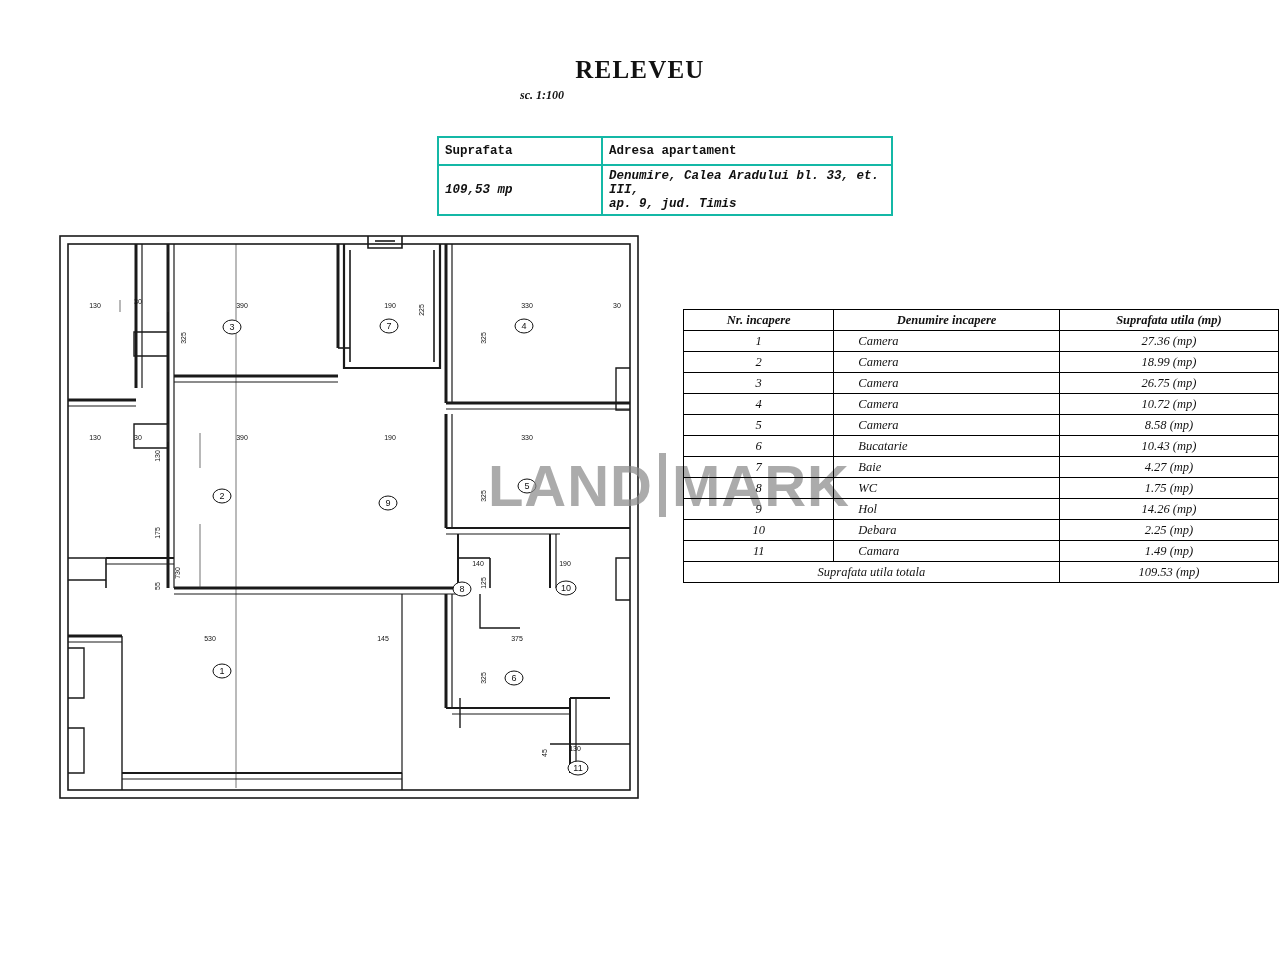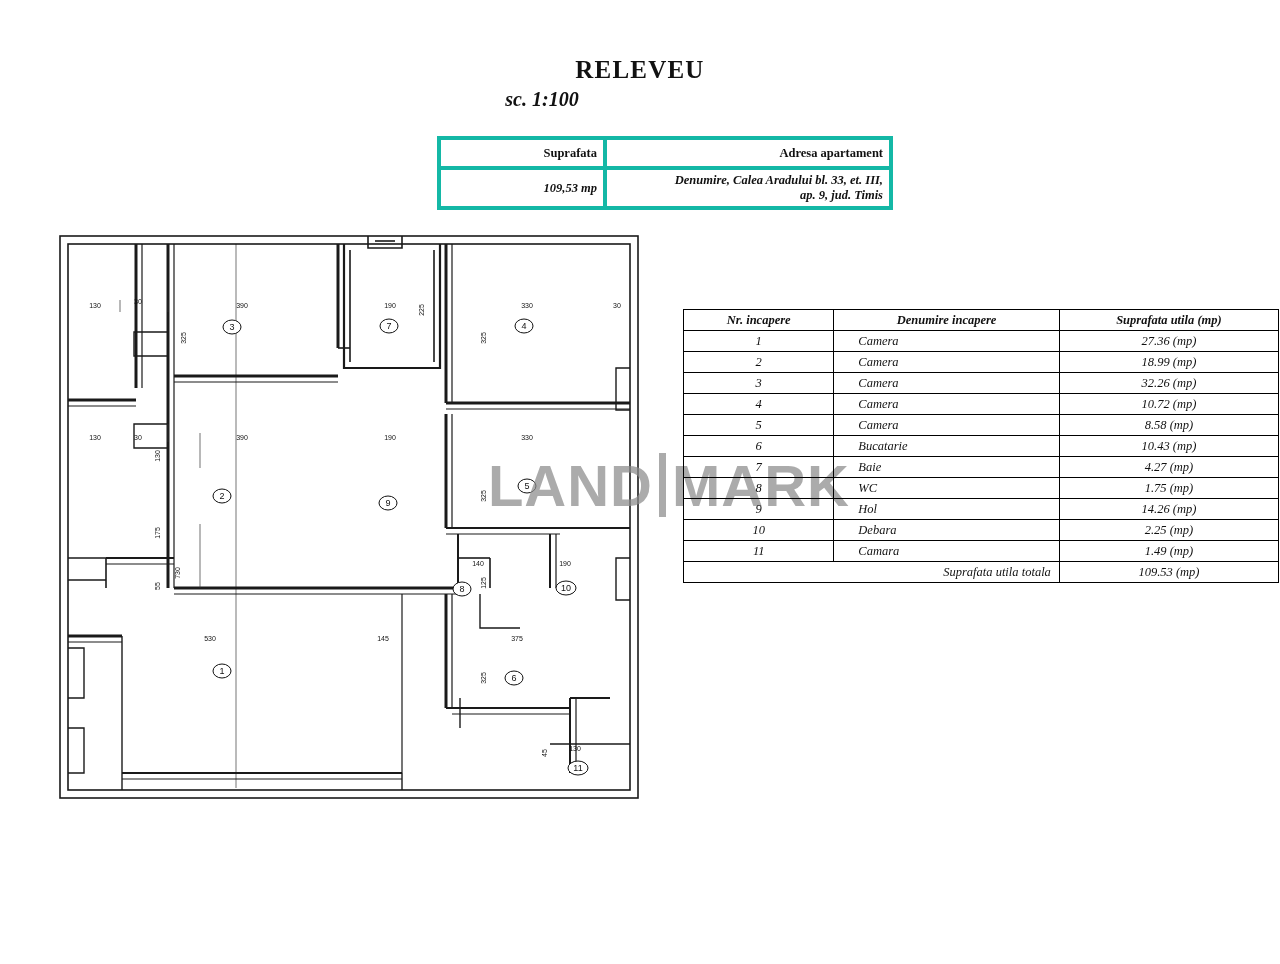--- a/index.html
+++ b/index.html
@@ -25,36 +25,37 @@
     font-weight: bold;
     font-size: 25px;
     letter-spacing: 1.2px;
   }
   #subtitle {
     position: absolute;
     left: 0; top: 88px; width: 1084px;
     text-align: center;
     font-style: italic;
     font-weight: bold;
-    font-size: 20px;
+    font-size: 12px;
   }
 
   
   #header-table {
     position: absolute;
     left: 437px; top: 136px;
     width: 456px;
     border-collapse: collapse;
     font-size: 12.5px;
   }
   #header-table td, #header-table th {
-    border: 4px solid #14b8a6;
+    border: 2px solid #14b8a6;
     padding: 3px 6px;
-    text-align: right;
+    text-align: left;
     vertical-align: middle;
+    font-family: Liberation Mono, monospace;
   }
   #header-table th {
     font-weight: bold;
     font-size: 12.5px;
     height: 20px;
   }
   #header-table td {
     height: 30px;
     font-style: italic;
     font-weight: bold;
@@ -77,21 +78,21 @@
   }
   #rooms-table th {
     font-style: italic;
     font-weight: bold;
     text-align: center;
     font-size: 12.5px;
   }
   #rooms-table td.nr { width: 138px; text-align: center; }
   #rooms-table td.den { width: 200px; text-align: left; padding-left: 24px;}
   #rooms-table td.sup { width: 210px; text-align: center; }
-  #rooms-table td.total-label { text-align: right; font-weight: normal; }
+  #rooms-table td.total-label { text-align: center; font-weight: normal; }
   #rooms-table td.total-val { text-align: center; }
 
   
   #plan {
     position: absolute;
     left: 50px; top: 228px;
   }
   #plan svg { display: block; }
 
   
@@ -346,21 +347,21 @@
         <td class="sup">27.36 (mp)</td>
       </tr>
       <tr>
         <td class="nr">2</td>
         <td class="den">Camera</td>
         <td class="sup">18.99 (mp)</td>
       </tr>
       <tr>
         <td class="nr">3</td>
         <td class="den">Camera</td>
-        <td class="sup">32.26 (mp)</td>
+        <td class="sup">26.75 (mp)</td>
       </tr>
       <tr>
         <td class="nr">4</td>
         <td class="den">Camera</td>
         <td class="sup">10.72 (mp)</td>
       </tr>
       <tr>
         <td class="nr">5</td>
         <td class="den">Camera</td>
         <td class="sup">8.58 (mp)</td>

